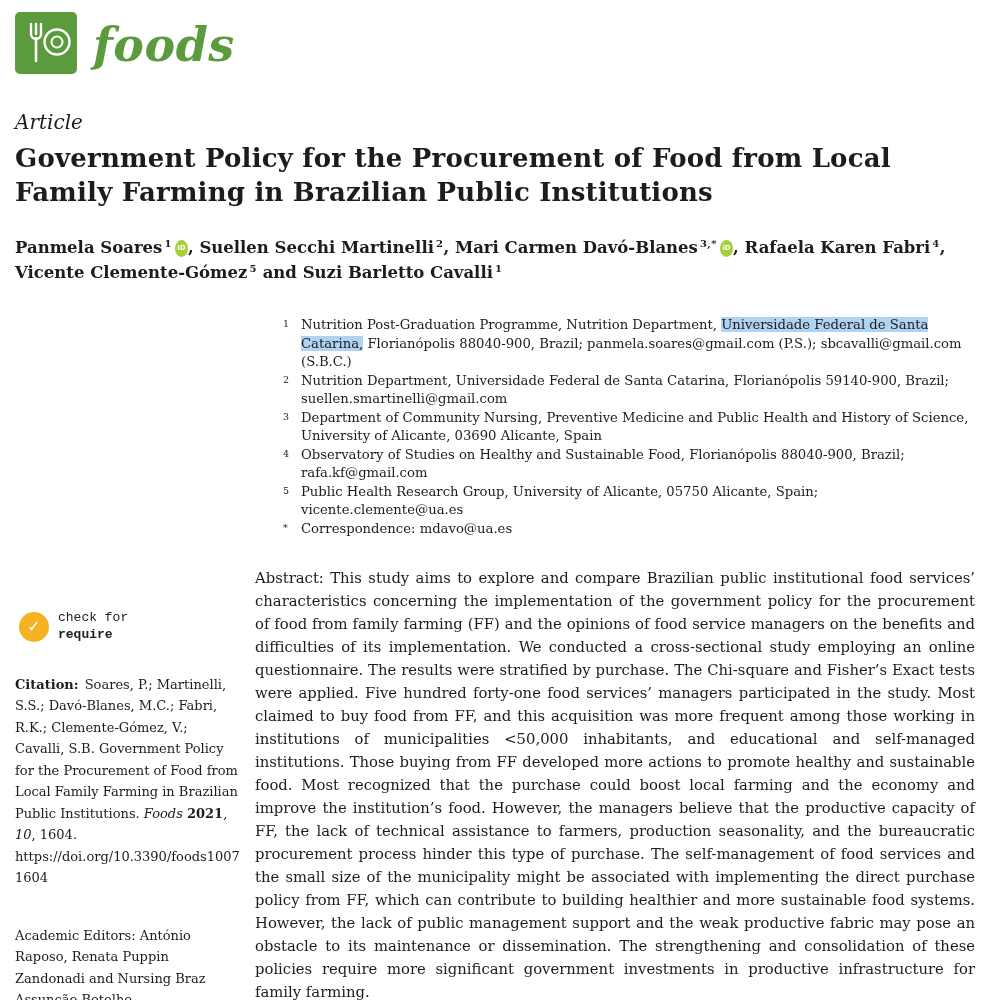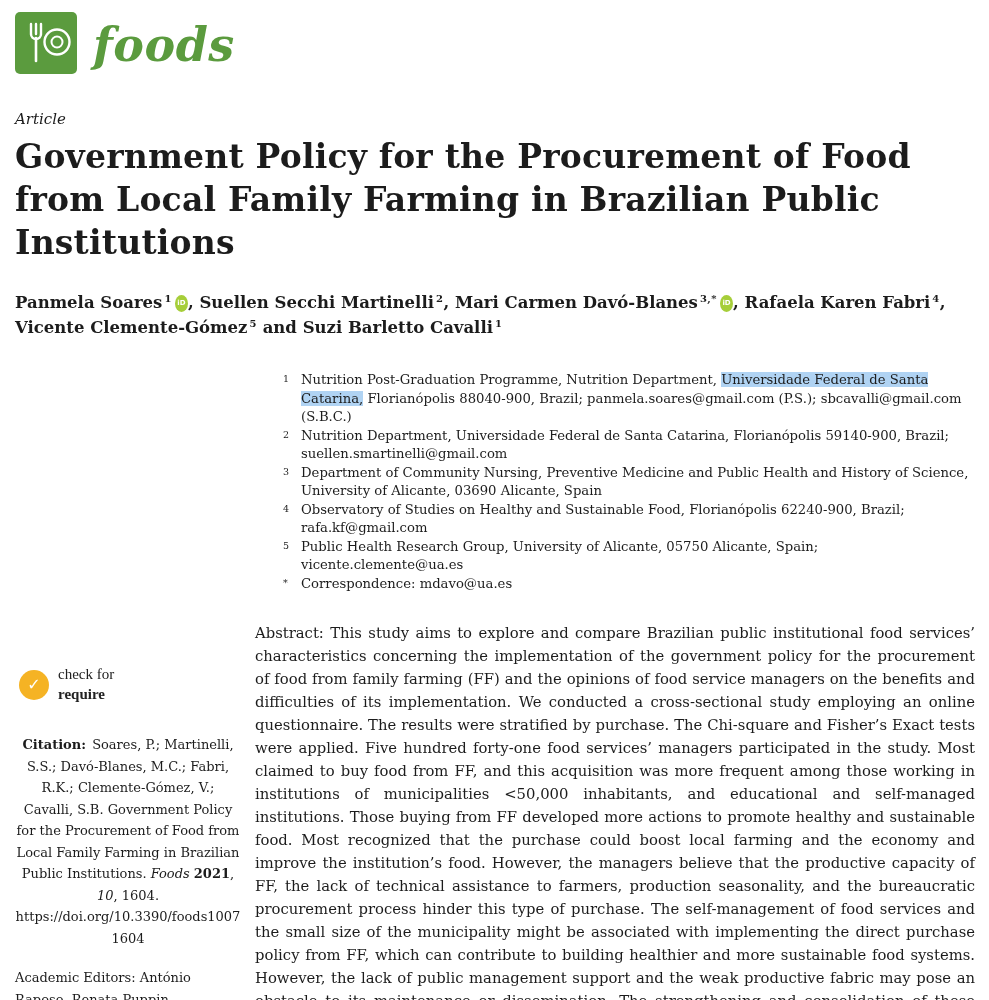--- a/index.html
+++ b/index.html
@@ -13,23 +13,23 @@
   
   .hdr{display:flex;justify-content:space-between;align-items:flex-start;}
   .brand{display:flex;align-items:center;gap:16px;}
   .brand-name{
     font-size:46px;font-style:italic;font-weight:700;color:#5b9b3e;
     line-height:62px;letter-spacing:.5px;
   }
   .mdpi{margin-top:6px;margin-right:4px;}
 
   
-  .article-type{font-style:italic;font-size:15px;margin-top:32px;}
+  .article-type{font-style:italic;font-size:20px;margin-top:32px;}
   .title{
-    font-size:33px;font-weight:700;line-height:1.3;margin:8px 0 0;
+    font-size:26px;font-weight:700;line-height:1.3;margin:8px 0 0;
     max-width:940px;letter-spacing:.2px;
   }
   .authors{
     font-size:16.5px;font-weight:700;margin:26px 0 0;line-height:1.5;
     max-width:950px;
   }
   .authors sup{font-size:10px;margin-left:2px;letter-spacing:.5px;}
   .orcid-badge{
     display:inline-flex;align-items:center;justify-content:center;
     width:13px;height:17px;border-radius:50%;background:#a6ce39;color:#fff;
@@ -55,23 +55,23 @@
   .plabel{font-weight:400;}
   .abstract{margin:0;}
 
   
   .check-updates{display:flex;align-items:center;gap:9px;margin:0 0 30px 4px;cursor:pointer;width:120px;}
   .check-icon{
     flex:none;width:30px;height:30px;border-radius:50%;background:#f5b324;color:#fff;
     display:flex;align-items:center;justify-content:center;
     font-family:"DejaVu Sans","Liberation Sans",sans-serif;font-size:16px;font-weight:700;
   }
-  .check-text{font-family:Liberation Serif, serif;font-size:15px;line-height:1.3;color:#222;}
+  .check-text{font-family:Liberation Mono, monospace;font-size:13px;line-height:1.3;color:#222;}
   .check-text .l2{font-weight:700;}
-  .citation{margin:0 0 18px;max-width:226px;text-align:center;}
+  .citation{margin:0 0 36px;max-width:226px;}
   .citation .lbl{font-weight:700;margin-right:2px;}
   .doi{overflow-wrap:anywhere;cursor:pointer;}
   .editors{margin:0 0 46px;max-width:226px;}
   i.jn{font-style:italic;}
   b.yr{font-weight:700;}
 </style>
 </head>
 <body>
 
 <div class="page">
@@ -105,21 +105,21 @@
     <div class="aff-row">
       <span class="aff-num">2</span>
       <span class="aff-text">Nutrition Department, Universidade Federal de Santa Catarina, Florianópolis 59140-900, Brazil; suellen.smartinelli@gmail.com</span>
     </div>
     <div class="aff-row">
       <span class="aff-num">3</span>
       <span class="aff-text">Department of Community Nursing, Preventive Medicine and Public Health and History of Science, University of Alicante, 03690 Alicante, Spain</span>
     </div>
     <div class="aff-row">
       <span class="aff-num">4</span>
-      <span class="aff-text">Observatory of Studies on Healthy and Sustainable Food, Florianópolis 62240-900, Brazil; rafa.kf@gmail.com</span>
+      <span class="aff-text">Observatory of Studies on Healthy and Sustainable Food, Florianópolis 88040-900, Brazil; rafa.kf@gmail.com</span>
     </div>
     <div class="aff-row">
       <span class="aff-num">5</span>
       <span class="aff-text">Public Health Research Group, University of Alicante, 05750 Alicante, Spain; vicente.clemente@ua.es</span>
     </div>
     <div class="aff-row">
       <span class="aff-num">*</span>
       <span class="aff-text">Correspondence: mdavo@ua.es</span>
     </div>
   </div>

